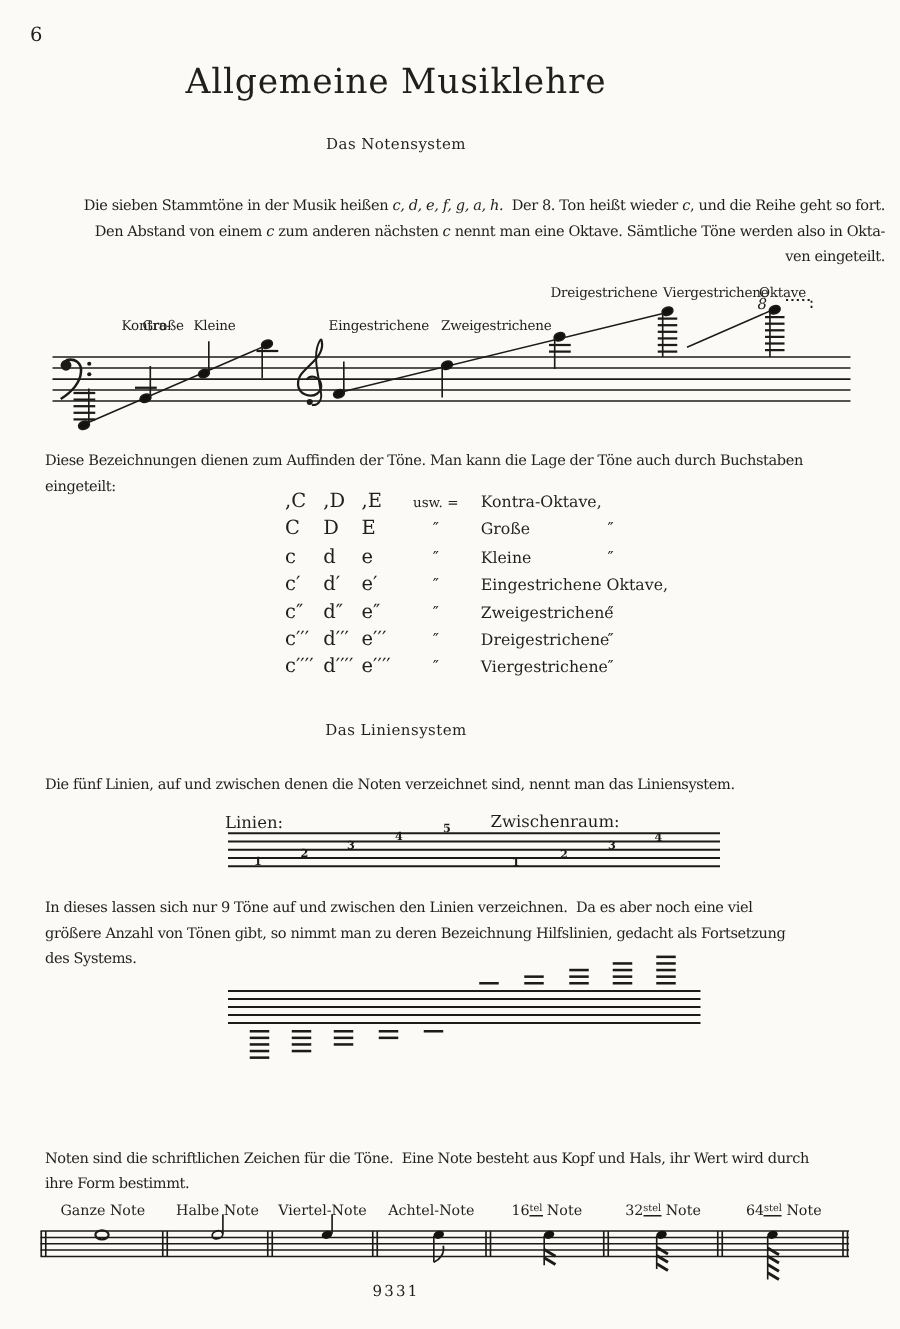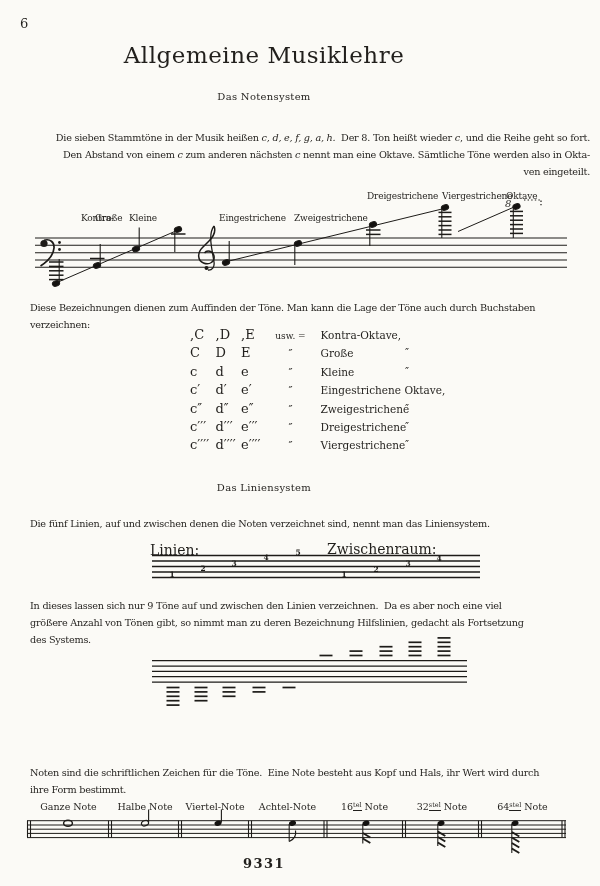--- a/index.html
+++ b/index.html
@@ -11,34 +11,34 @@
   .abs { position:absolute; }
   .it { font-style:italic; }
   .center { left:0; width:528px; text-align:center; }
   .pnum { left:20px; top:16px; font-size:13px; }
   .h1 { top:42px; font-size:23px; letter-spacing:0.5px; }
   .h2 { font-size:10px; letter-spacing:0.3px; }
   .para { left:30px; width:560px; }
   .pline { white-space:pre; font-size:9.7px; letter-spacing:-0.25px; height:17.2px; line-height:17.2px; }
   .stafflabel { position:absolute; font-size:9px; letter-spacing:-0.15px; white-space:nowrap; }
   .ottava { position:absolute; font-size:10px; font-style:italic; }
-  .figlabel { position:absolute; font-size:14px; white-space:nowrap; }
+  .figlabel { position:absolute; font-size:11px; white-space:nowrap; }
   
   .otable { left:190px; top:326px; width:360px; }
   .orow { position:relative; display:flex; height:18.4px; line-height:18.4px; align-items:baseline; }
   .lc { width:25.5px; font-size:13px; }
   .mid { width:48px; text-align:center; }
   .usw { font-size:9px; }
   .dit { font-size:11px; }
   .oname { padding-left:6px; font-size:10.5px; white-space:nowrap; }
   .odit { position:absolute; left:215px; top:0; font-size:11px; }
   
   .nlabel { position:absolute; top:801px; font-size:9.5px; text-align:center; white-space:nowrap; }
   .sup { font-size:6.5px; vertical-align:3px; border-bottom:0.8px solid #211f1c; padding-bottom:0.5px; }
-  .footer { top:856px; font-size:13px; letter-spacing:1.5px;font-weight:bold; }
+  .footer { top:856px; font-size:10px; letter-spacing:1.5px; }
   svg { position:absolute; overflow:visible; }
   .sline { stroke:#1d1b18; fill:none; }
 </style>
 </head>
 <body>
 
 <div class="page">
 
   <div class="abs pnum">6</div>
   <div class="abs center h1">Allgemeine Musiklehre</div>
@@ -150,21 +150,21 @@
             <line x1="480" y1="43.4" x2="493" y2="43.4"></line>
           </g>
         <line x1="494" y1="10" x2="511" y2="10" stroke-width="1.2" stroke-dasharray="1.4 2.2"></line>
         <line x1="511" y1="10.5" x2="511" y2="17" stroke-width="1.2" stroke-dasharray="1.4 2"></line>
       </g>
     </g>
   </svg>
 
   <div class="abs para" style="top:299px;">
     <div class="pline"><span>Diese Bezeichnungen dienen zum Auffinden der Töne. Man kann die Lage der Töne auch durch Buchstaben</span></div>
-    <div class="pline"><span>verzeichnen:</span></div>
+    <div class="pline"><span>eingeteilt:</span></div>
   </div>
 
   <div class="abs otable">
     <div class="orow">
       <span class="lc">,C</span>
       <span class="lc">,D</span>
       <span class="lc">,E</span>
       <span class="mid usw">usw. =</span>
       <span class="oname">Kontra-Oktave,</span>
     </div>

